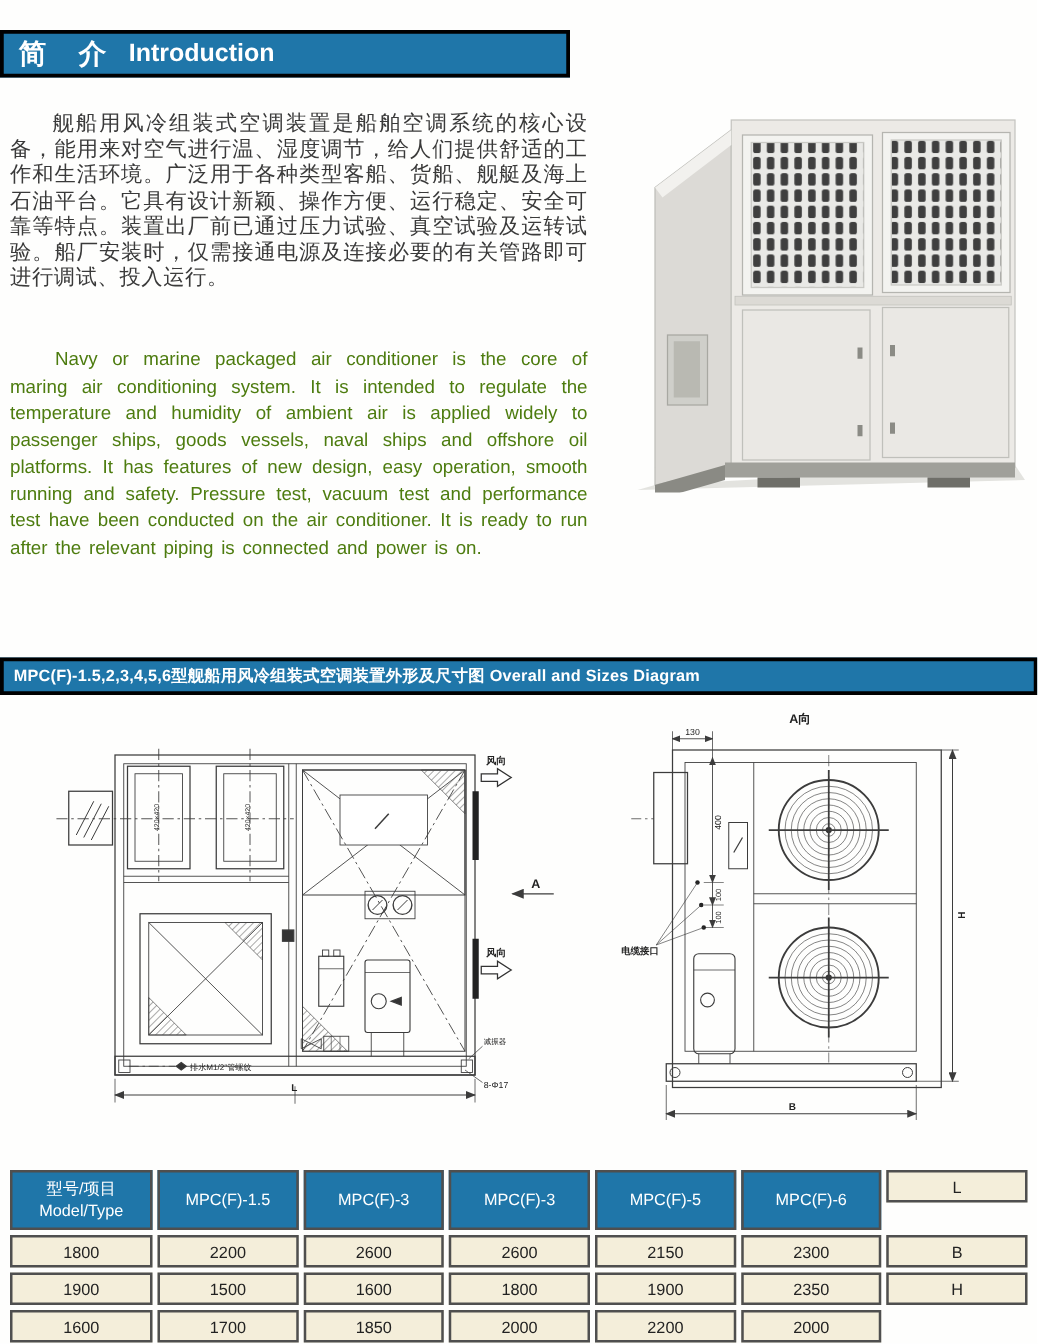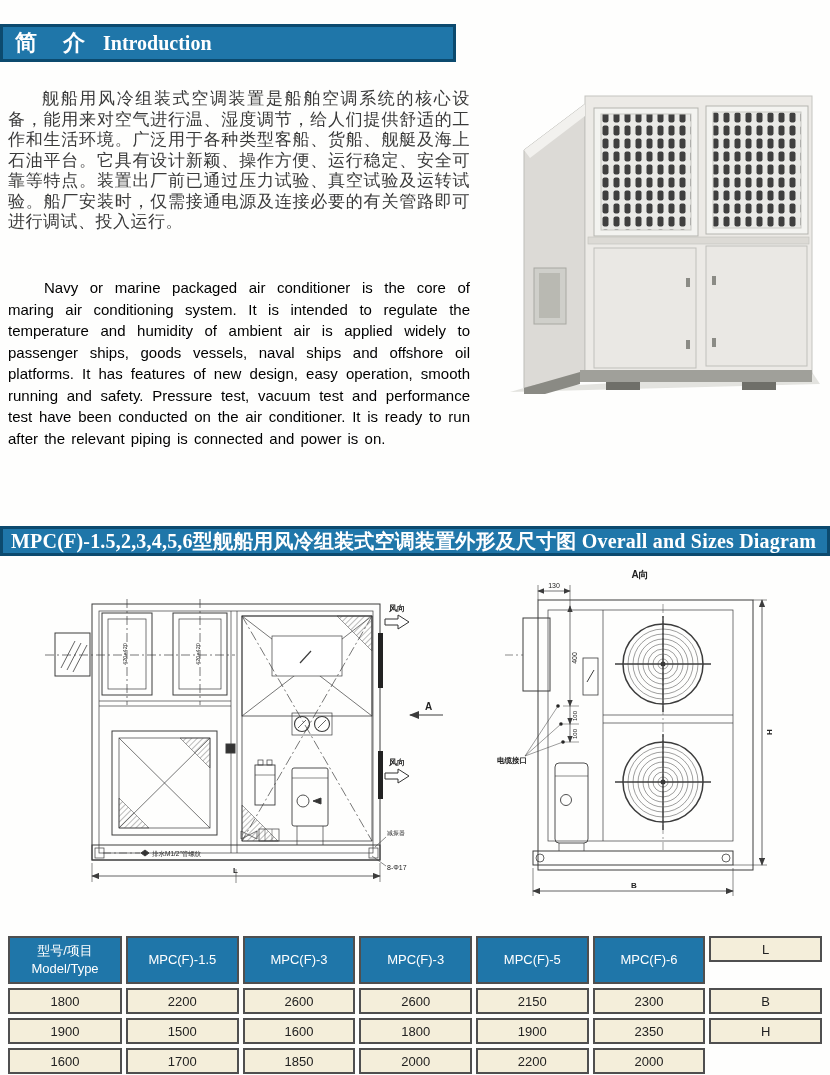--- a/index.html
+++ b/index.html
@@ -1,30 +1,30 @@
 <!DOCTYPE html>
 <html><head>
 <meta charset="utf-8">
 <style>
   html,body{margin:0;padding:0;background:#ffffff;}
   .page{position:relative;width:830px;height:1075px;background:#fefefd;overflow:hidden;
         font-family:"Liberation Sans",sans-serif;color:#333;}
   
-  .band{position:absolute;background:#1f76a9;border:3px solid #0c4a6e;color:#fff;
-        display:flex;align-items:center;box-sizing:border-box;font-family:Liberation Serif, serif;}
+  .band{position:absolute;background:#1f76a9;border:3px solid #000000;color:#fff;
+        display:flex;align-items:center;box-sizing:border-box;}
   .band1{left:0;top:24px;width:456px;height:38px;padding-left:12px;gap:16px;}
   .band1 .zh{font-size:22px;font-weight:bold;letter-spacing:2px;}
   .band1 .en{font-size:20px;font-weight:bold;}
   .band2{left:0;top:526px;width:830px;height:30px;padding-left:8px;gap:10px;}
-  .band2 .t{font-size:20px;font-weight:bold;letter-spacing:0.2px;}
+  .band2 .t{font-size:13px;font-weight:bold;letter-spacing:0.2px;}
   
   .zhpara{position:absolute;left:8px;top:72px;width:462px;font-size:17px;line-height:20.5px;
           text-align:justify;text-indent:2em;color:#3a3a3a;letter-spacing:0.5px;}
   .enpara{position:absolute;left:8px;top:262px;width:462px;font-size:15px;line-height:21.5px;
-          text-align:justify;text-indent:2.4em;color:#000000;word-spacing:2px;}
+          text-align:justify;text-indent:2.4em;color:#4d7c0f;word-spacing:2px;}
   
   .photo{position:absolute;left:490px;top:72px;width:332px;height:322px;}
   .frontview{position:absolute;left:45px;top:573px;width:400px;height:338px;}
   .sideview{position:absolute;left:495px;top:560px;width:330px;height:352px;}
   svg text{font-family:"Liberation Sans",sans-serif;fill:#222;}
   
   .spec{position:absolute;left:8px;top:936px;width:814px;display:grid;
         grid-template-columns:114px repeat(6,1fr);gap:4px;}
   .spec .th{background:#1f76a9;color:#fff;border:2px solid #4f4f4f;height:44px;
         display:flex;flex-direction:column;align-items:center;justify-content:center;

